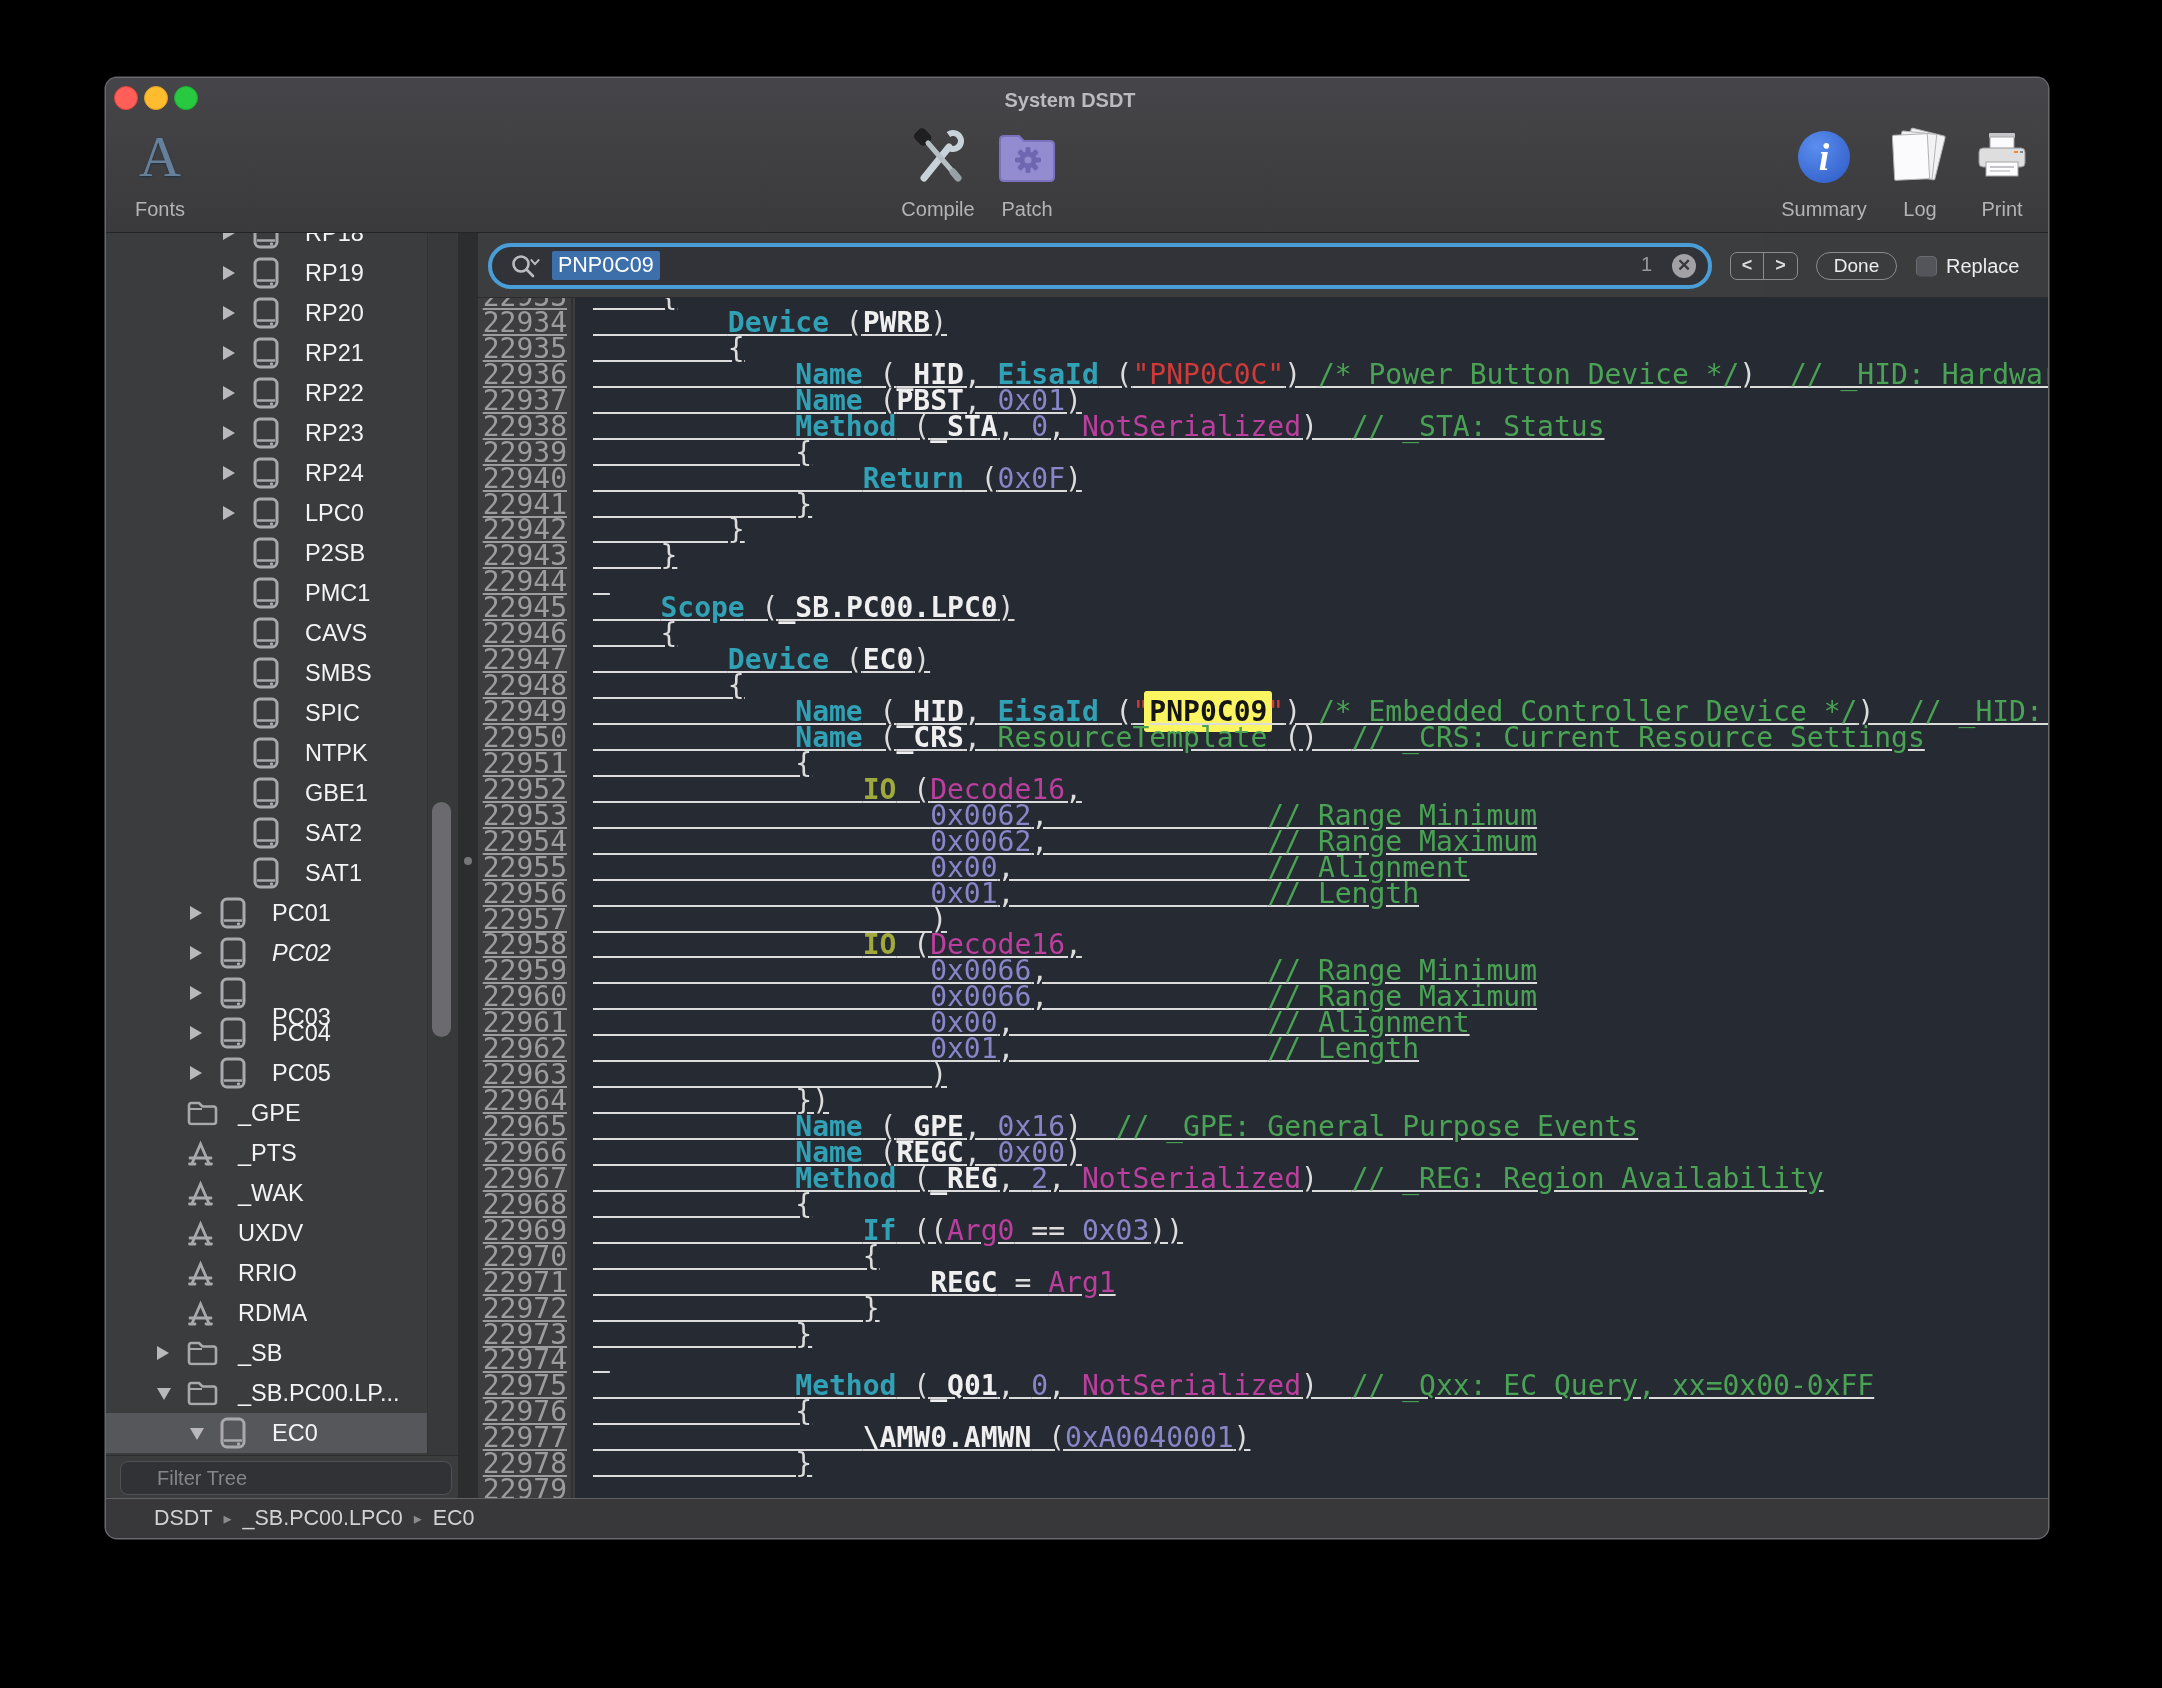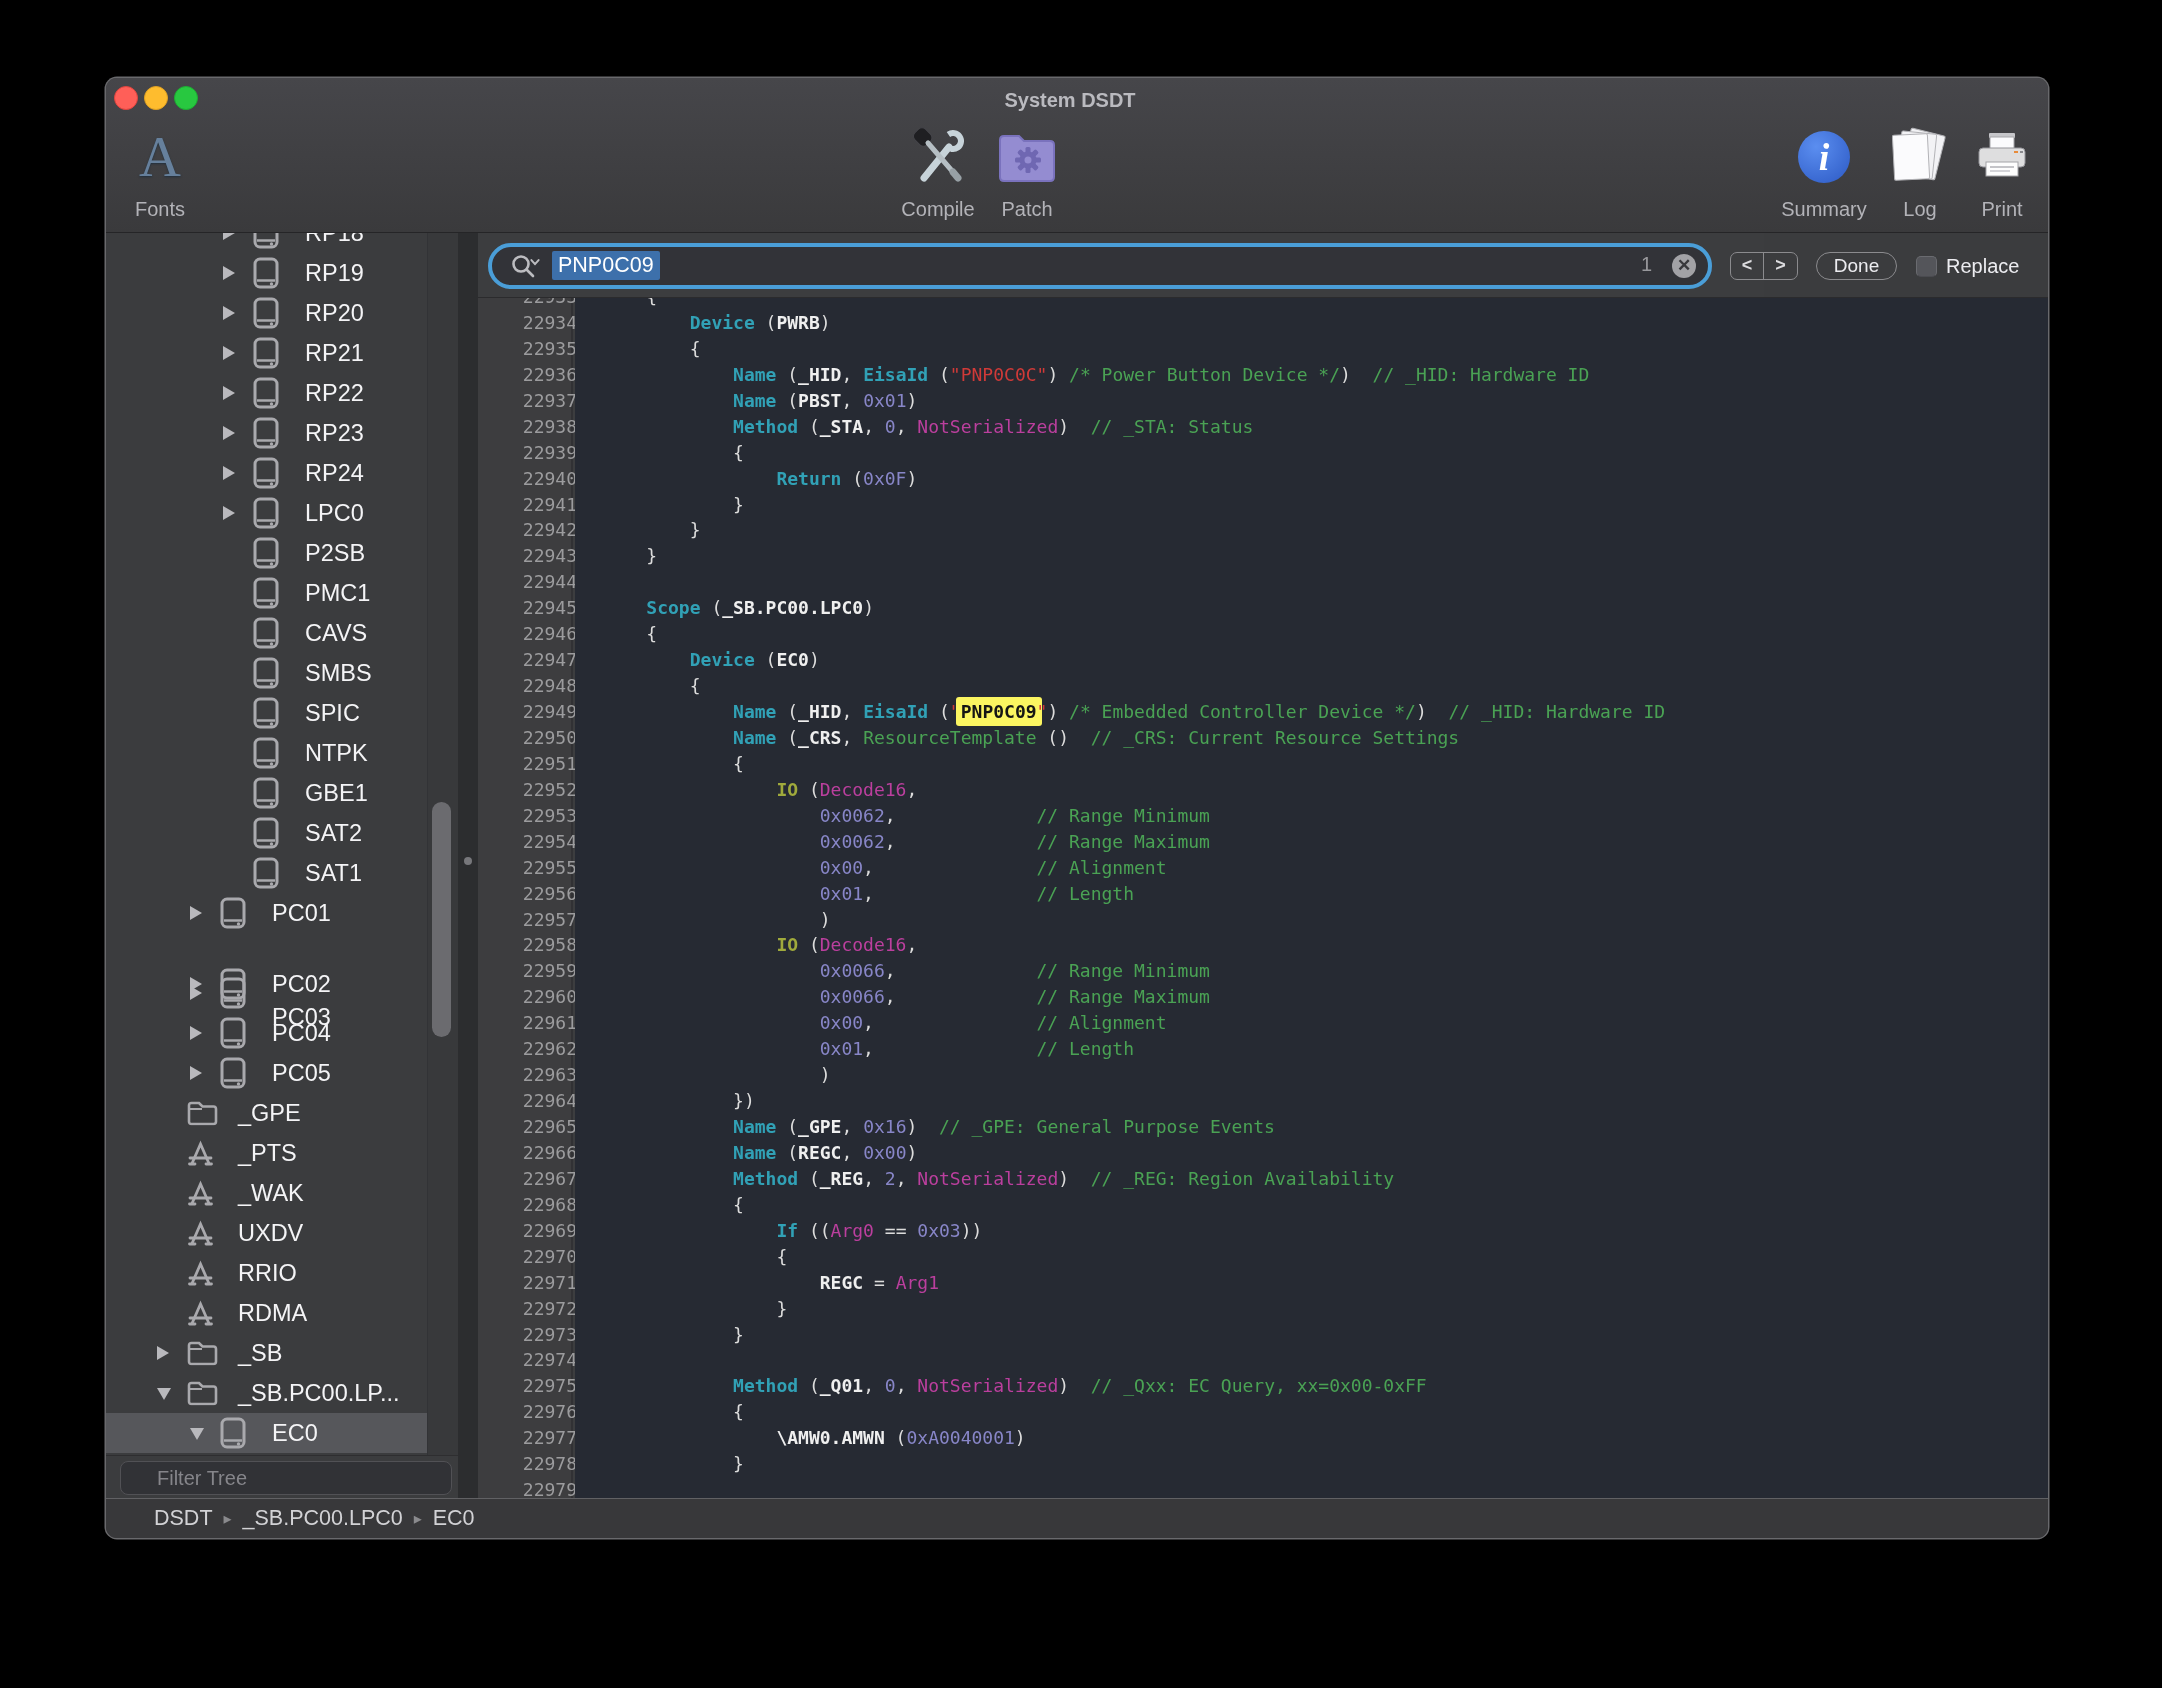--- a/index.html
+++ b/index.html
@@ -64,22 +64,22 @@
   .seg-btn:first-child{border-right:1.5px solid #8b8b8e;}
   #done-btn{position:absolute;left:1338px;top:19px;width:81px;height:28px;border:1.5px solid #8b8b8e;border-radius:14px;
     text-align:center;font-size:19px;color:#ececf0;line-height:25px;}
   #replace-box{position:absolute;left:1438px;top:23px;width:21px;height:21px;border-radius:5px;background:#54555a;
     border:1px solid #6a6b70;border-bottom-color:#4a4b50;}
   #replace-lbl{position:absolute;left:1468px;top:22px;font-size:20px;color:#ececf0;}
   
   #editor{position:absolute;left:0;top:64px;width:1570px;height:1201px;overflow:hidden;border-top:1px solid #2b2b2d;}
   #gutter{position:absolute;left:0;top:0;width:95px;height:1201px;background:#3d3d3f;border-right:2px solid #313134;}
   #codearea{position:absolute;left:97px;top:0;width:1473px;height:1201px;background:#262a33;}
-  #gutter-inner,#code-inner{position:absolute;left:14px;top:-14px;white-space:pre;
-    font-family:"DejaVu Sans Mono",monospace;font-size:18px;line-height:25.94px;}
+  #gutter-inner,#code-inner{position:absolute;left:4px;top:-14px;white-space:pre;
+    font-family:"DejaVu Sans Mono",monospace;font-size:28px;line-height:25.94px;text-decoration:underline;}
   #gutter-inner{width:85px;text-align:right;color:#9c9c9e;}
   #code-inner{padding-left:14px;color:#dcdcdc;}
   .tok-p{color:#dcdcdc;}
   .tok-k{color:#31a1b6;font-weight:700;}
   .tok-i{color:#efefef;font-weight:700;}
   .tok-n{color:#8886c8;}
   .tok-s{color:#d03a38;}
   .tok-m{color:#bb3f9e;}
   .tok-c{color:#4aa254;}
   .tok-o{color:#a0aa3c;font-weight:700;}
@@ -361,21 +361,21 @@
           <div class="tri-r" style="left: 84px;"></div>
           <span class="ticon" style="left: 114px;">
             <svg width="26" height="32" viewBox="0 0 26 32">
               <rect x="2" y="2" width="22" height="28" rx="5" fill="none" stroke="#a9a9ad" stroke-width="3"></rect>
               <line x1="4" y1="23.5" x2="22" y2="23.5" stroke="#a9a9ad" stroke-width="2.5"></line>
               <circle cx="18.5" cy="27" r="1.7" fill="#a9a9ad"></circle>
             </svg>
           </span>
           <span class="lbl" style="left: 166px;">PC01</span>
         </div>
-        <div class="row" style="top: 731px;">
+        <div class="row" style="top: 700px; font-style: italic;">
           <div class="tri-r" style="left: 84px;"></div>
           <span class="ticon" style="left: 114px;">
             <svg width="26" height="32" viewBox="0 0 26 32">
               <rect x="2" y="2" width="22" height="28" rx="5" fill="none" stroke="#a9a9ad" stroke-width="3"></rect>
               <line x1="4" y1="23.5" x2="22" y2="23.5" stroke="#a9a9ad" stroke-width="2.5"></line>
               <circle cx="18.5" cy="27" r="1.7" fill="#a9a9ad"></circle>
             </svg>
           </span>
           <span class="lbl" style="left: 166px;">PC02</span>
         </div>

